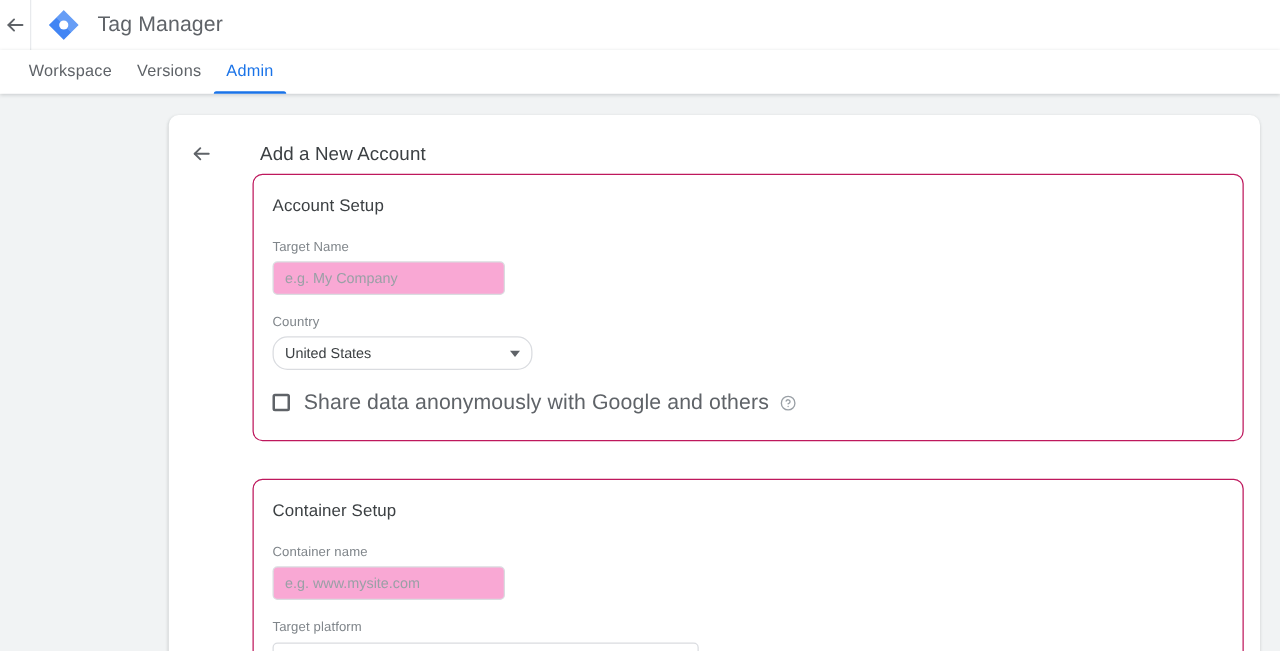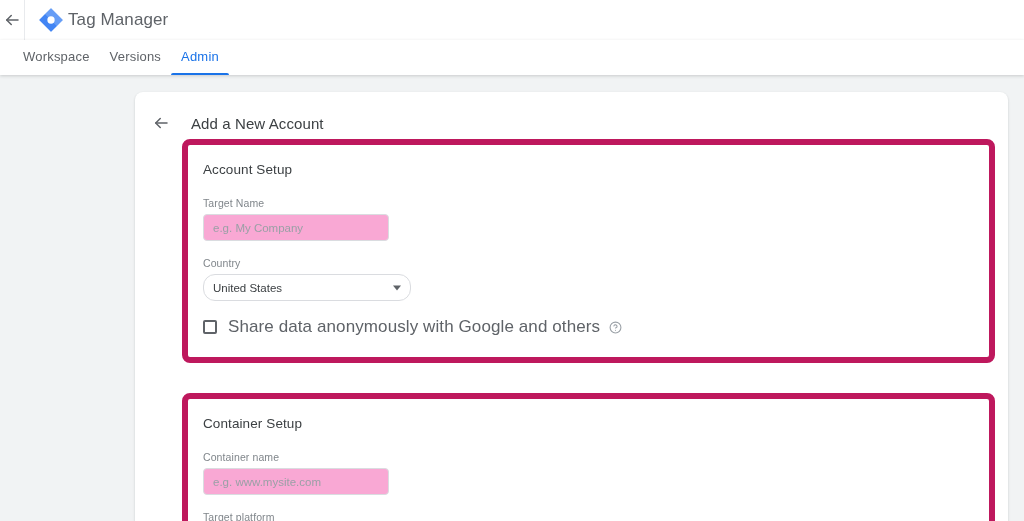--- a/index.html
+++ b/index.html
@@ -52,21 +52,21 @@
   }
   .gtm-logo {
     width: 26px;
     height: 26px;
     display: block;
     flex: 0 0 26px;
   }
   .brand-title {
     font-size: 17px;
     color: #5f6368;
-    margin-left: 4px;
+    margin-left: 14px;
     letter-spacing: 0.1px;
     white-space: nowrap;
   }
 
   
   .tab-bar {
     position: relative;
     height: 35px;
     background: #ffffff;
     display: flex;
@@ -123,28 +123,28 @@
     width: 18px;
     height: 18px;
     color: #5f6368;
     display: block;
     cursor: pointer;
     flex: 0 0 18px;
   }
   .card-title {
     font-size: 15px;
     color: #3c4043;
-    margin-left: 21px;
+    margin-left: 38px;
     letter-spacing: 0.1px;
   }
 
   
   .panel {
-    margin: 0 13px 0 47px;
-    border: 6px solid #be185d;
+    margin: 0 13px 0 67px;
+    border: 1px solid #be185d;
     border-radius: 8px;
     background: #ffffff;
     padding: 17px 15px 20px 15px;
   }
   .panel + .panel { margin-top: 30px; }
 
   .panel-title {
     font-size: 13.5px;
     color: #3c4043;
     letter-spacing: 0.1px;

